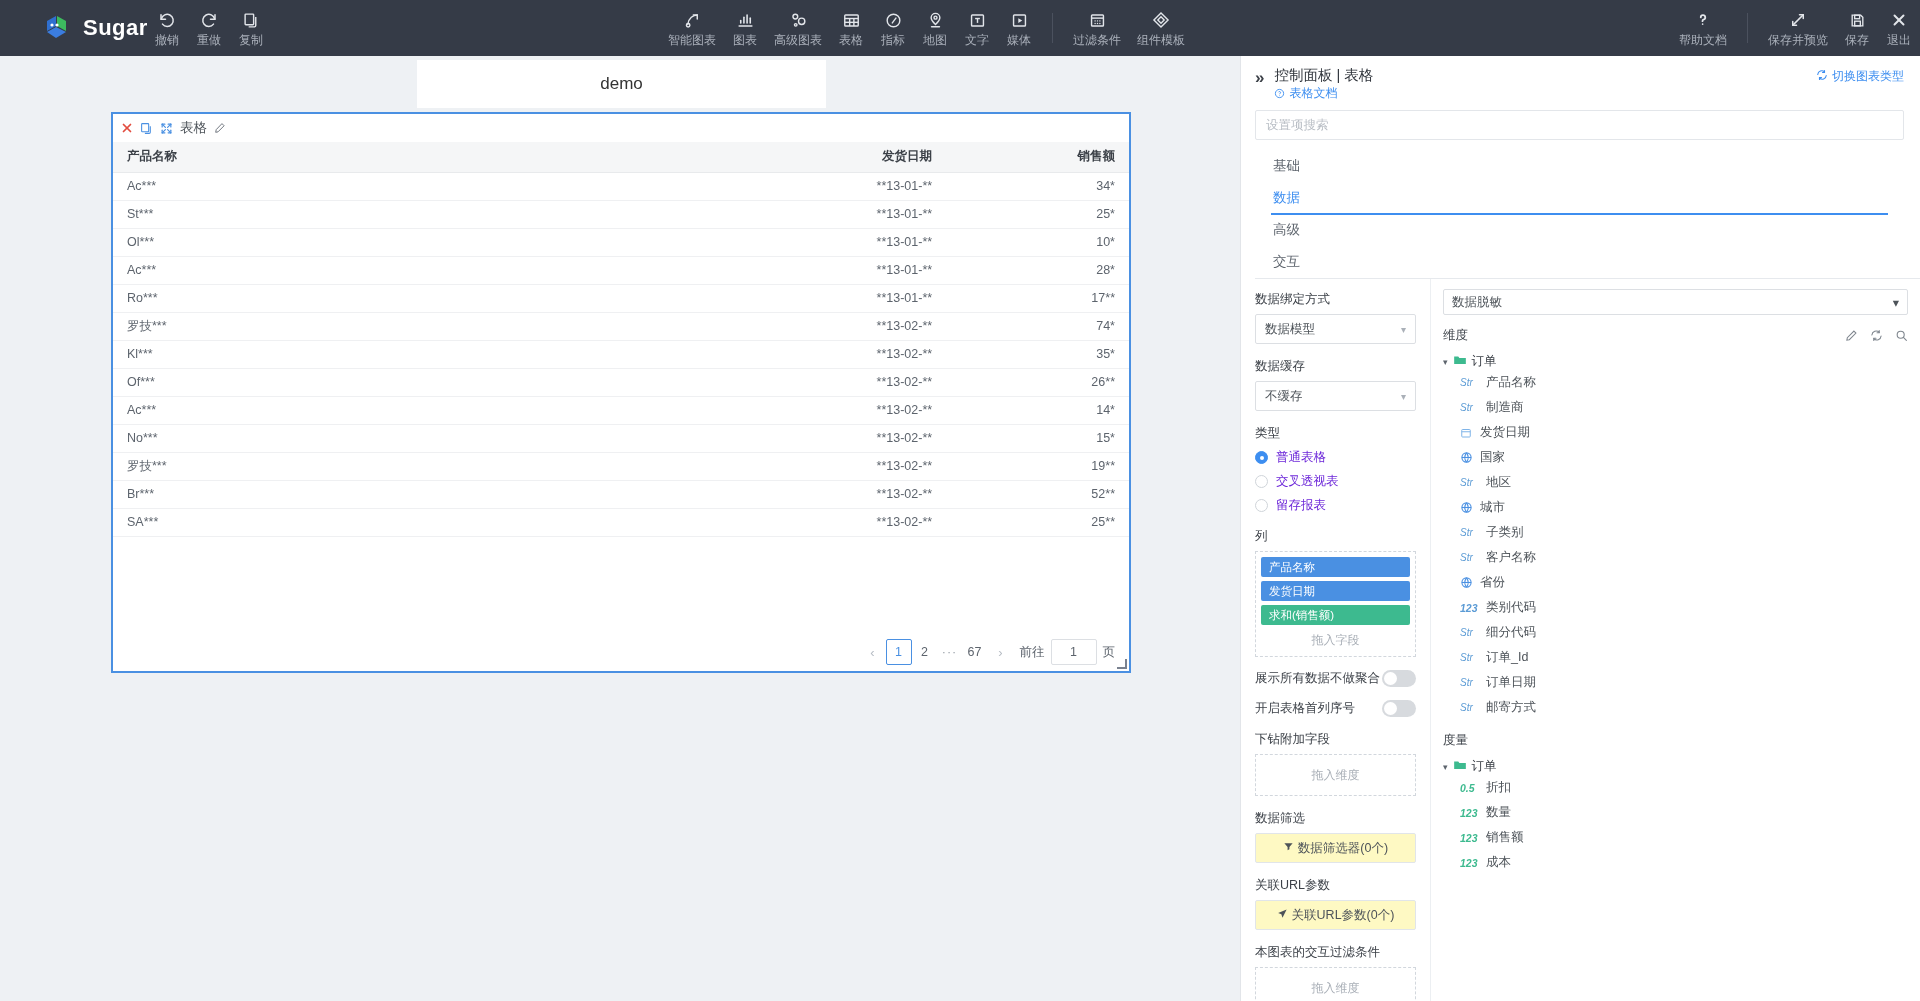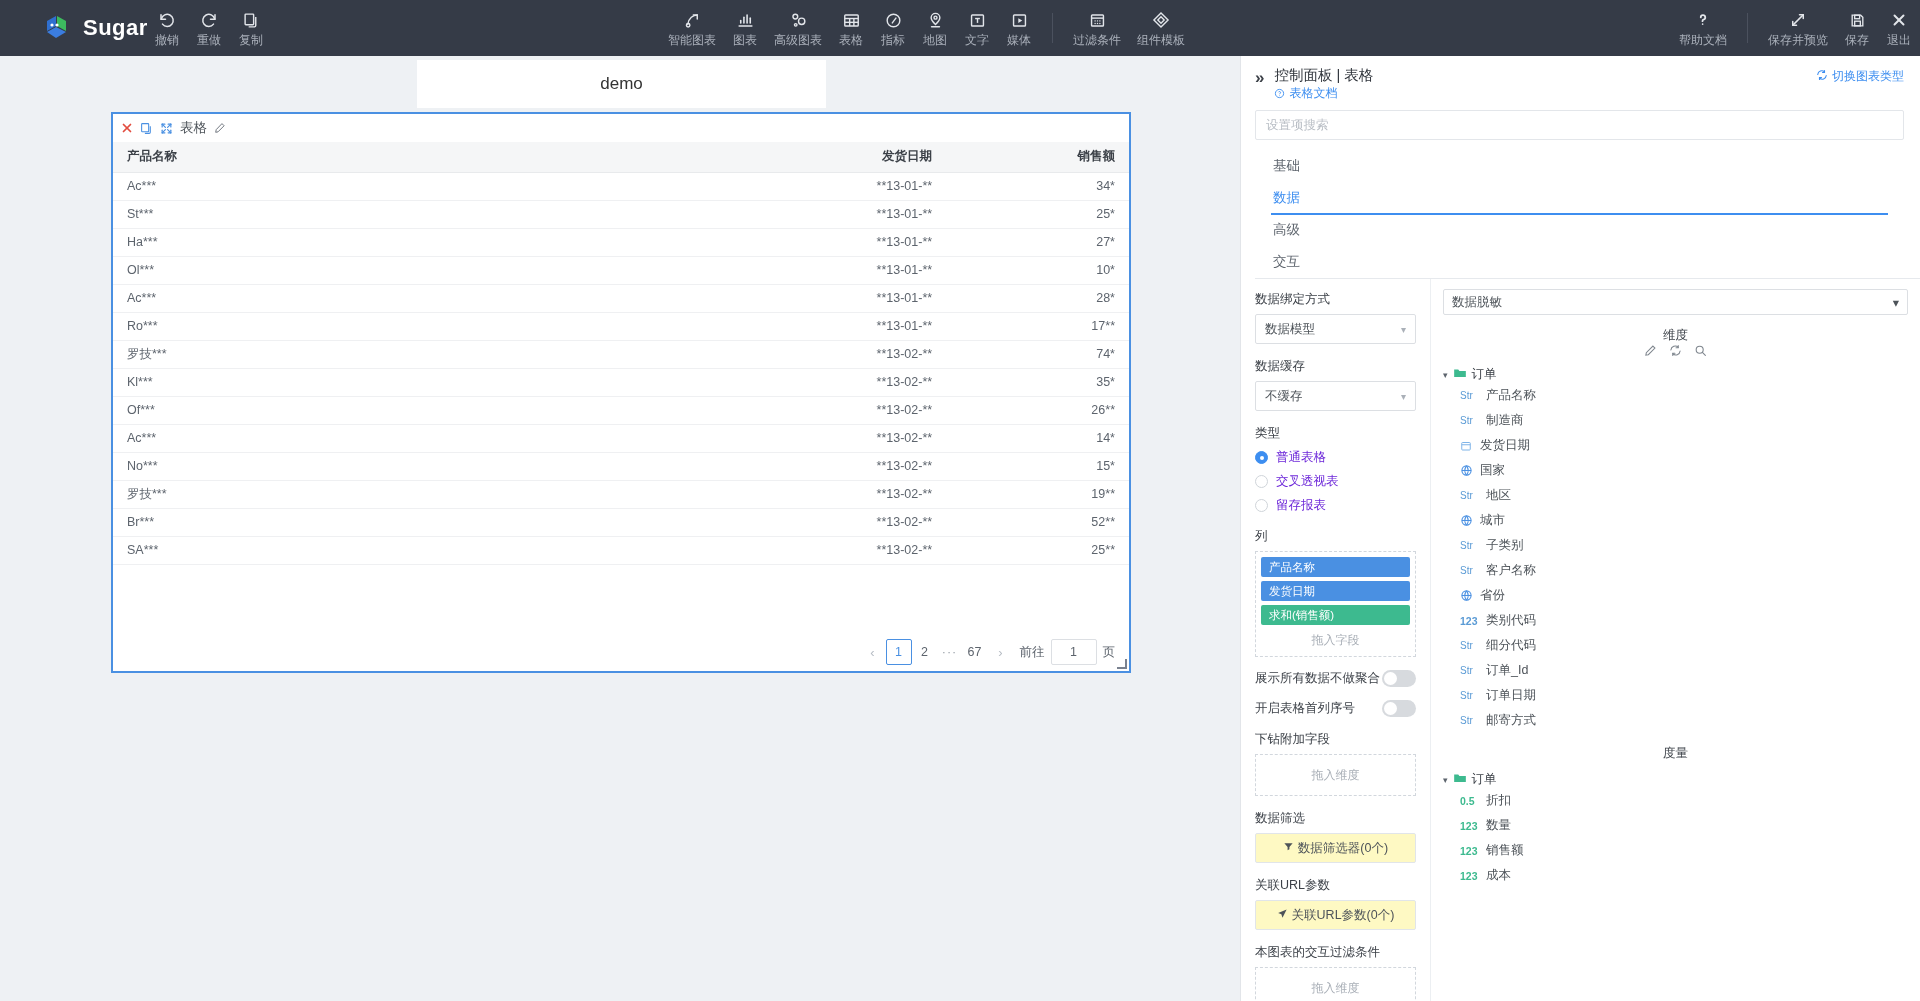--- a/index.html
+++ b/index.html
@@ -165,29 +165,29 @@
     height: 30px; background: #fef9c3; border: 1px solid #e1e5e9; border-radius: 2px;
     display:flex; align-items:center; justify-content:center; gap:4px;
     font-size: 12.5px; color: #4d5359; cursor: pointer; margin-top: 4px;
   }
 
   
   .masksel {
     height: 26px; border: 1px solid #dcdfe3; border-radius: 2px; display:flex; align-items:center;
     justify-content: space-between; padding: 0 8px; font-size: 12.5px; color: #4d5359; cursor:pointer;
   }
-  .sec-head { display:flex; align-items:center; margin-top: 12px; flex-direction: column; }
+  .sec-head { display:flex; align-items:center; margin-top: 12px; }
   .sec-title { font-size: 12.5px; color: #3c4148; flex: 1; }
   .sec-icons { display:flex; gap: 12px; color:#7f868e; }
   .sec-icons span { cursor:pointer; display:flex; align-items:center; }
   .grp { display:flex; align-items:center; gap:5px; margin-top: 9px; font-size: 12.5px; color:#3c4148; cursor:pointer;}
   .grp .caret { color:#5d646d; font-size: 9px; }
   .grp .folder { color:#3dba8f; }
   .fitem { display:flex; align-items:center; gap:6px; padding: 4px 0 4px 17px; font-size: 12.5px; color:#4d5359; cursor:pointer;}
-  .ftype { font-size: 10.5px; font-weight: bold; flex:none; width: 20px; }
+  .ftype { font-size: 10.5px; font-weight: bold; flex:none; width: 20px; font-style: italic; }
   .ftype.str { color: #5b9bd5; font-weight: normal; font-size: 10px;}
   .ftype.num { color: #5b9bd5; }
   .ftype.numg { color: #3dba8f; }
   .ficon { width: 14px; display:flex; align-items:center; flex:none;}
   .bottom-fade { font-size: 12.5px; color:#3c4148; margin-top: 14px; opacity:.55; }
 </style>
 </head>
 <body>
 
 <div class="topbar">
@@ -448,25 +448,20 @@
       <tbody id="tbody">
           <tr>
             <td class="c-name">Ac***</td>
             <td class="c-date">**13-01-**</td>
             <td class="c-sale">34*</td>
           </tr>
           <tr>
             <td class="c-name">St***</td>
             <td class="c-date">**13-01-**</td>
             <td class="c-sale">25*</td>
-          </tr>
-          <tr>
-            <td class="c-name">Ha***</td>
-            <td class="c-date">**13-01-**</td>
-            <td class="c-sale">27*</td>
           </tr>
           <tr>
             <td class="c-name">Ol***</td>
             <td class="c-date">**13-01-**</td>
             <td class="c-sale">10*</td>
           </tr>
           <tr>
             <td class="c-name">Ac***</td>
             <td class="c-date">**13-01-**</td>
             <td class="c-sale">28*</td>

